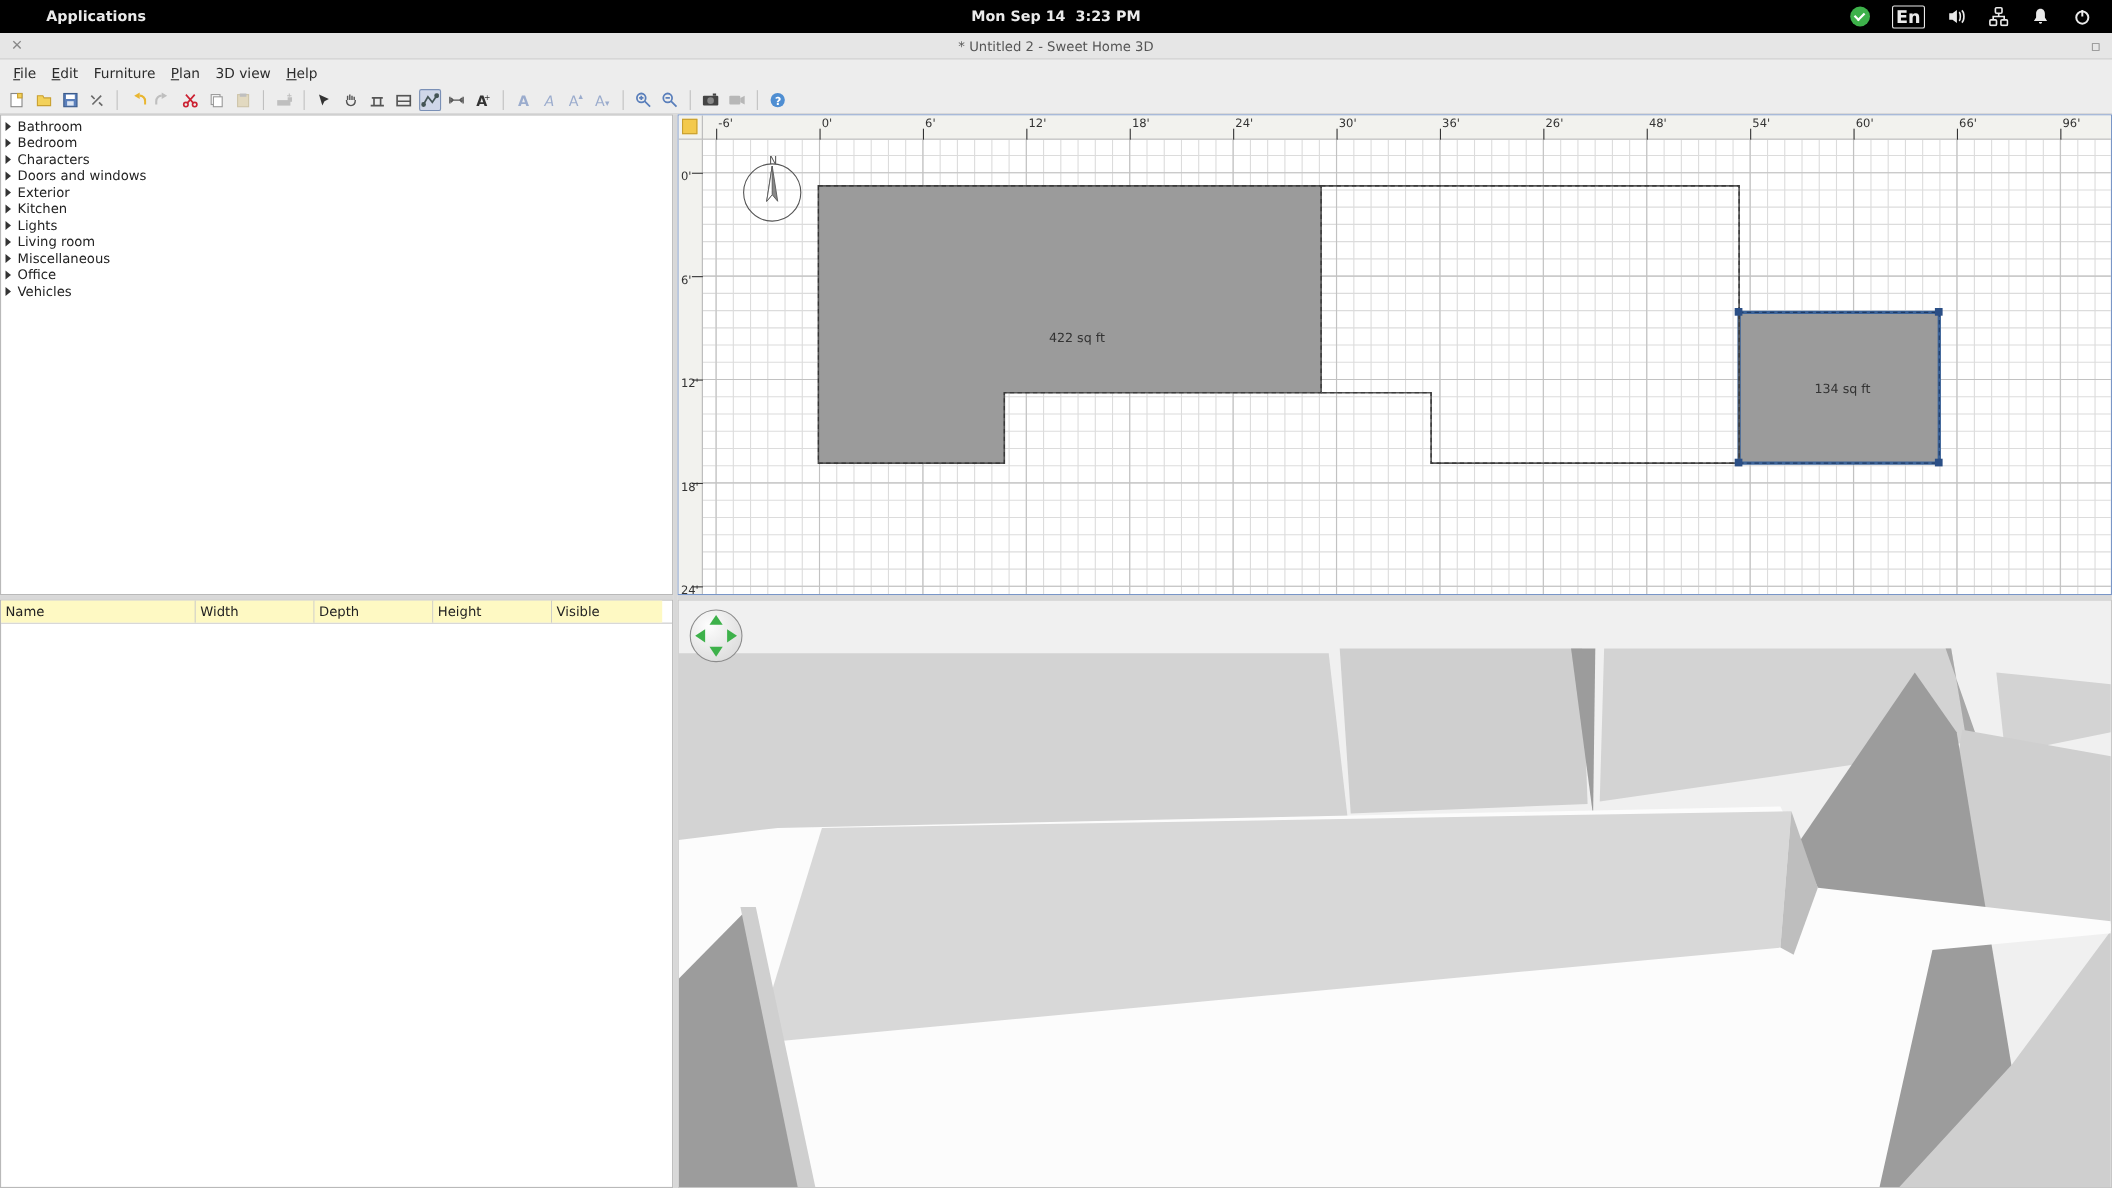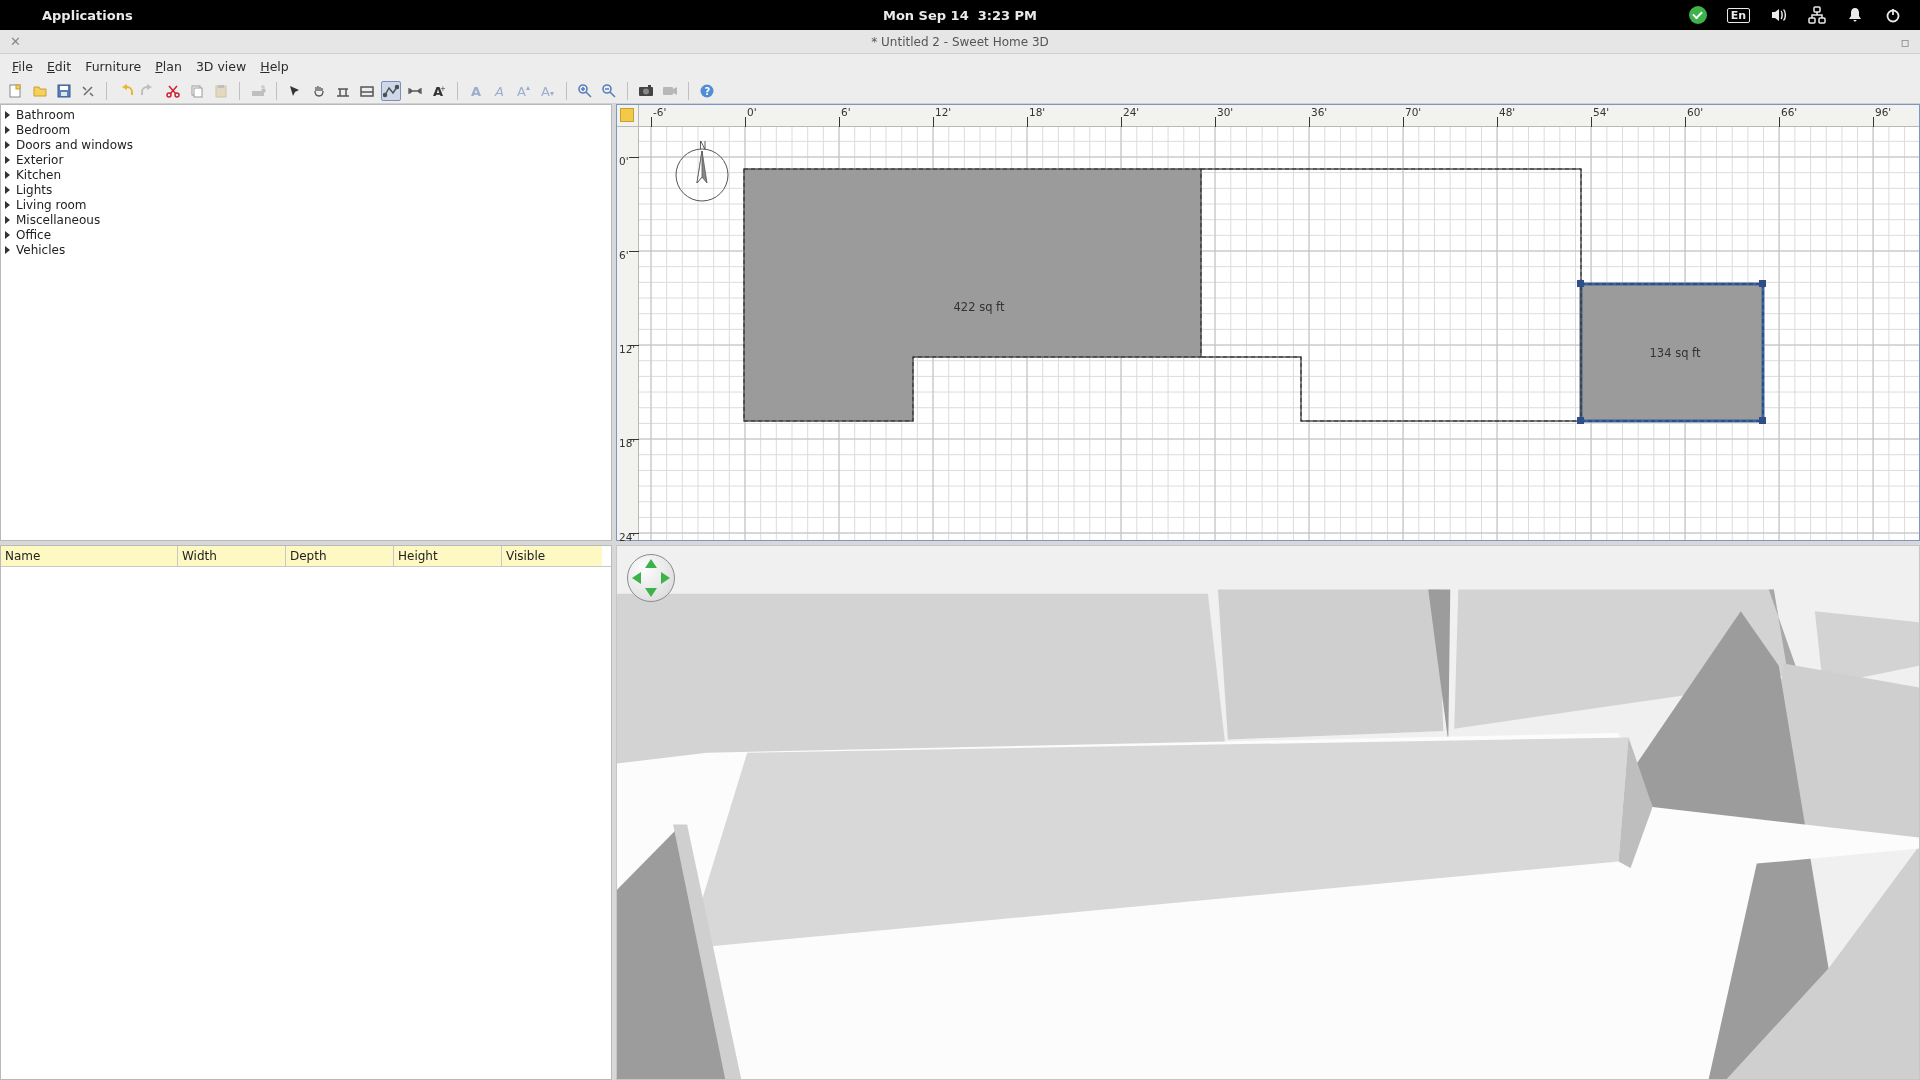--- a/index.html
+++ b/index.html
@@ -6,21 +6,21 @@
 html, body { width: 1920px; height: 1080px; overflow: hidden; background: #ededed; }
 
 
 .gnome-bar { position: absolute; top: 0; left: 0; right: 0; height: 30px; background: #000; color: #eaeaea; display: flex; align-items: center; font-size: 13px; font-weight: 600; }
 .gnome-bar .left { padding-left: 18px; flex: 0 0 auto; margin-left: 24px; }
 .gnome-bar .center { position: absolute; left: 50%; transform: translateX(-50%); display: flex; gap: 9px; text-align: right; }
 .gnome-bar .right { margin-left: auto; display: flex; align-items: center; gap: 20px; padding-right: 18px; }
 .tray-icon { width: 18px; height: 18px; display: inline-flex; align-items: center; justify-content: center; }
 .tray-green { width: 18px; height: 18px; border-radius: 50%; background: #3db14a; display: flex; align-items: center; justify-content: center; }
 .tray-green::after { content: ""; width: 7px; height: 4px; border-left: 2px solid #fff; border-bottom: 2px solid #fff; transform: rotate(-45deg); margin-top: -2px; }
-.tray-en { font-size: 11px; font-weight: 700; border: 1.5px solid #eaeaea; padding: 0px 3px; border-radius: 2px; }
+.tray-en { font-size: 16px; font-weight: 700; border: 1.5px solid #eaeaea; padding: 0px 3px; border-radius: 2px; }
 
 
 .app-window { position: absolute; top: 30px; left: 0; right: 0; bottom: 0; background: #ededed; display: flex; flex-direction: column; }
 .win-title-bar { height: 24px; background: #e6e6e6; border-bottom: 1px solid #d0d0d0; display: flex; align-items: center; font-size: 12px; color: #555; position: relative; }
 .win-title-bar .close-x { position:absolute; left:10px; font-size:13px; color:#888; }
 .win-title-bar .title { position: absolute; left:50%; transform:translateX(-50%); }
 .win-title-bar .maximize { position:absolute; right:10px; font-size:14px; color:#888; }
 
 
 .menu-bar { height: 24px; display: flex; align-items: center; gap: 2px; font-size: 12.5px; color: #2c2c2c; padding: 0 6px; }
@@ -313,20 +313,24 @@
         <div class="row">
           <span class="caret"></span>
           <span>Bathroom</span>
         </div>
         <div class="row">
           <span class="caret"></span>
           <span>Bedroom</span>
         </div>
         <div class="row">
           <span class="caret"></span>
+          <span>Characters</span>
+        </div>
+        <div class="row">
+          <span class="caret"></span>
           <span>Doors and windows</span>
         </div>
         <div class="row">
           <span class="caret"></span>
           <span>Exterior</span>
         </div>
         <div class="row">
           <span class="caret"></span>
           <span>Kitchen</span>
         </div>
@@ -387,21 +391,21 @@
           <div class="tick" style="left: 482px;">
             <span>24'</span>
           </div>
           <div class="tick" style="left: 576px;">
             <span>30'</span>
           </div>
           <div class="tick" style="left: 670px;">
             <span>36'</span>
           </div>
           <div class="tick" style="left: 764px;">
-            <span>70'</span>
+            <span>26'</span>
           </div>
           <div class="tick" style="left: 858px;">
             <span>48'</span>
           </div>
           <div class="tick" style="left: 952px;">
             <span>54'</span>
           </div>
           <div class="tick" style="left: 1046px;">
             <span>60'</span>
           </div>

